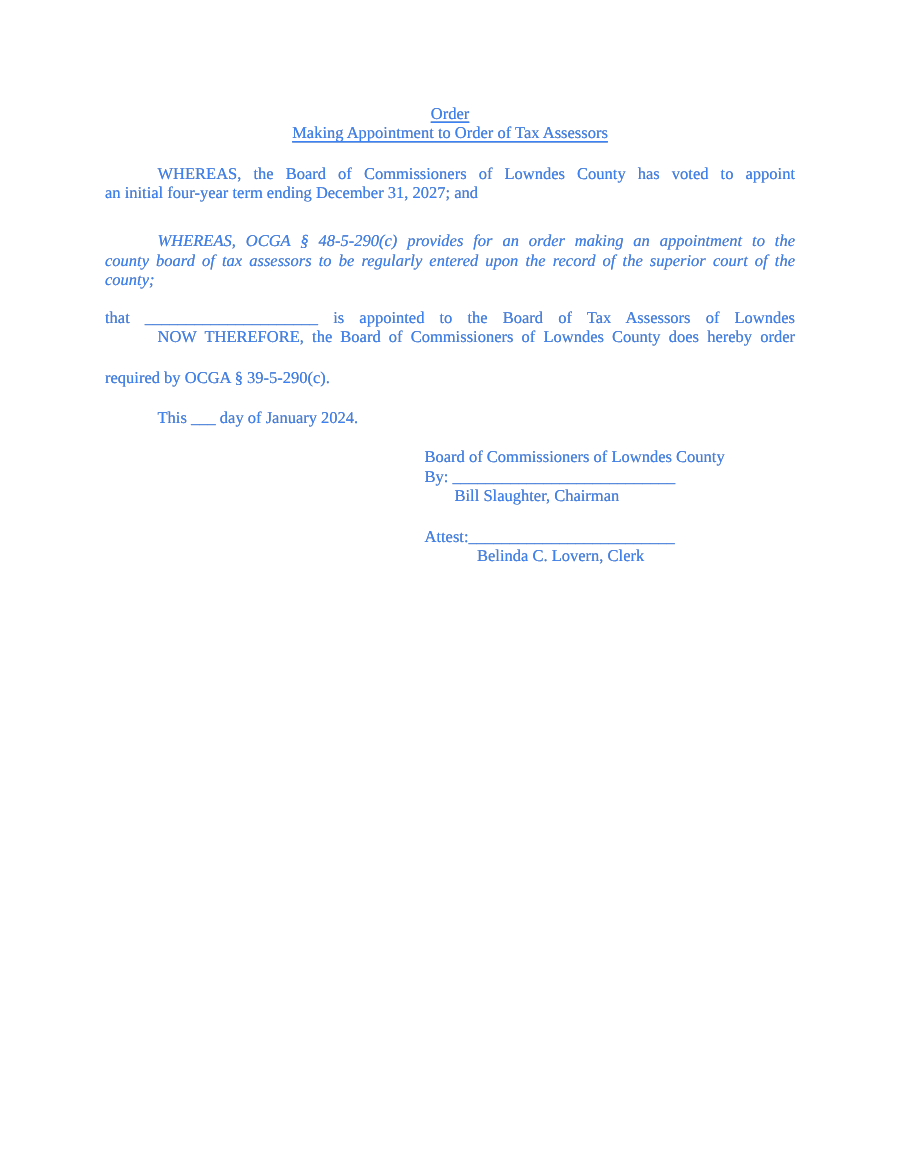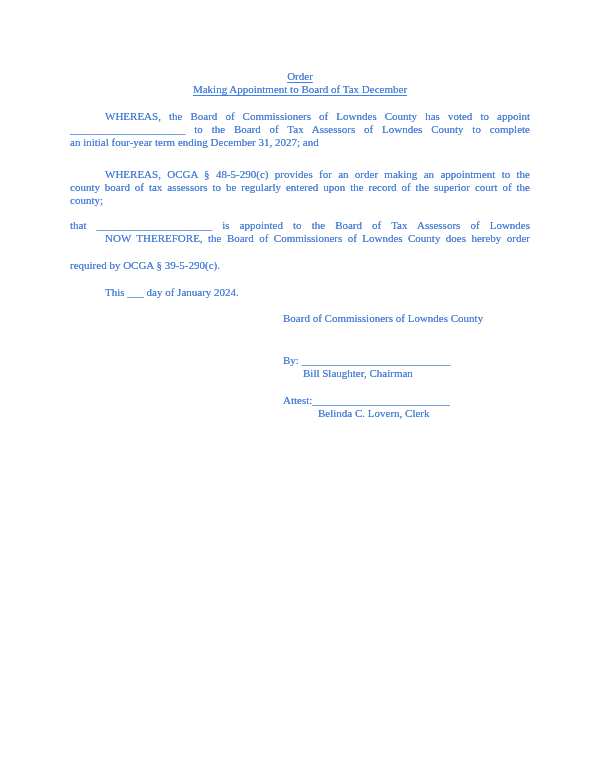--- a/index.html
+++ b/index.html
@@ -14,43 +14,42 @@
     line-height:13px;
     color:#3b82f6;
     text-shadow:0 0 0.3px rgba(30,30,30,0.55);
   }
   .line{white-space:nowrap;}
   .center{text-align:center;}
   .u{text-decoration:underline;text-underline-offset:1.5px;}
   .just{text-align:justify;text-align-last:justify;}
   .ind{text-indent:35px;}
   .p1{margin-top:14px;}
-  .p2{margin-top:19px;}
+  .p2{margin-top:19px;font-style:italic;}
   .p3{margin-top:12px;}
   .p4{margin-top:14px;}
   .p5{margin-top:14px;}
   .org{margin-top:13px;margin-left:213px;}
-  .byline{margin-top:29px;margin-left:213px;}
+  .byline{margin-left:213px;}
   .name1{margin-left:233px;}
   .attestline{margin-top:14px;margin-left:213px;}
   .name2{margin-left:248px;}
 </style>
 </head>
 <body>
 
 <div class="page">
 
   <div>
     <div class="line center"><span class="u">Order</span></div>
-    <div class="line center"><span class="u">Making Appointment to Board of Tax December</span></div>
+    <div class="line center"><span class="u">Making Appointment to Order of Tax Assessors</span></div>
   </div>
 
   <div class="p1">
     <div class="line just ind">WHEREAS, the Board of Commissioners of Lowndes County has voted to appoint</div>
-    <div class="line just">_____________________ to the Board of Tax Assessors of Lowndes County to complete</div>
     <div class="line">an initial four-year term ending December 31, 2027; and</div>
   </div>
 
   <div class="p2">
     <div class="line just ind">WHEREAS, OCGA § 48-5-290(c) provides for an order making an appointment to the</div>
     <div class="line just">county board of tax assessors to be regularly entered upon the record of the superior court of the</div>
     <div class="line">county;</div>
   </div>
 
   <div class="p3">

